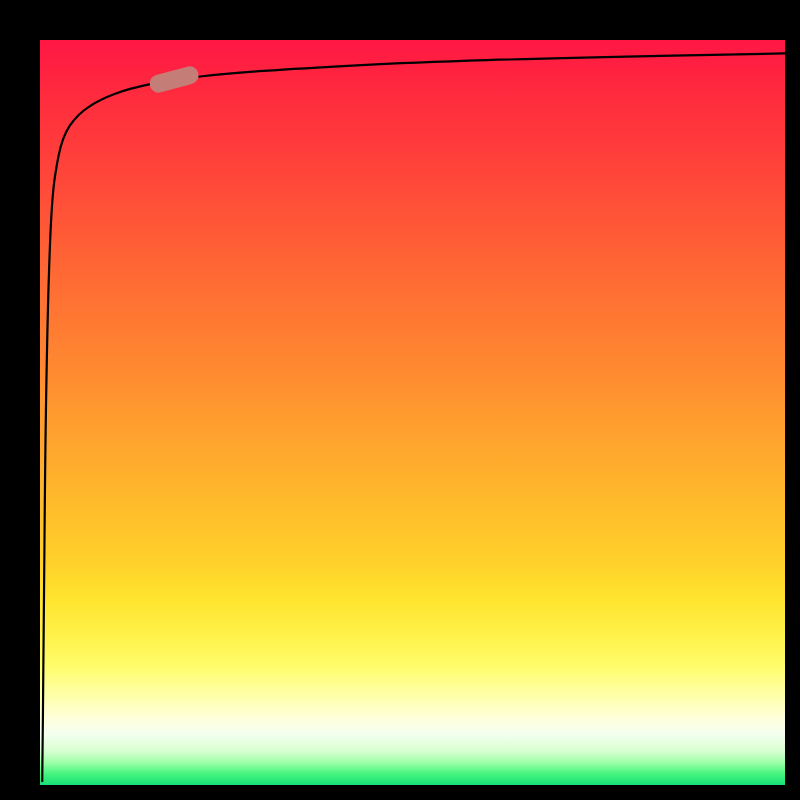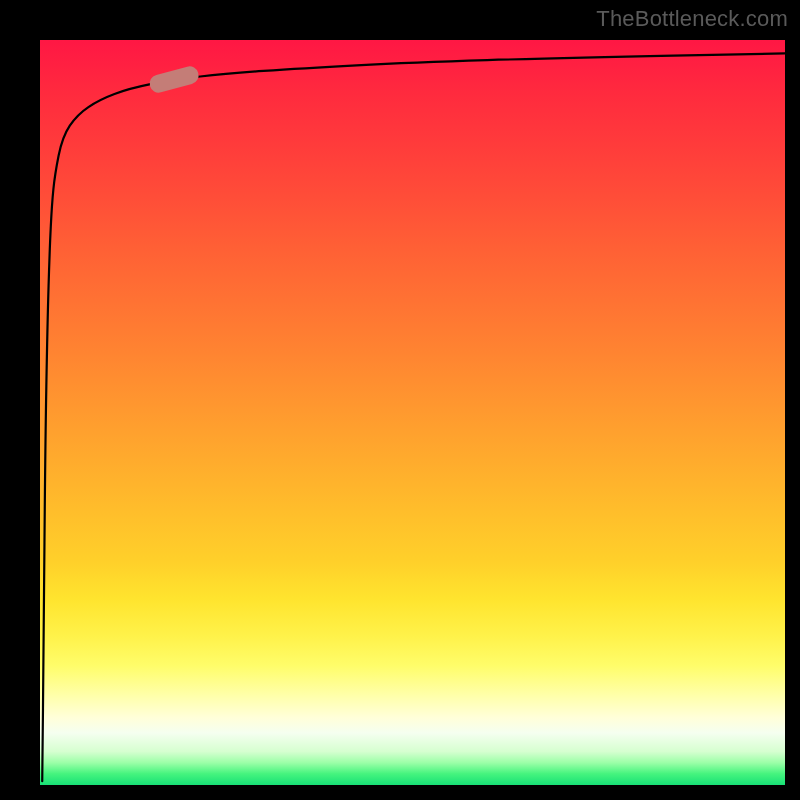--- a/index.html
+++ b/index.html
@@ -62,21 +62,20 @@
     font-size: 22px;
     letter-spacing: 0.2px;
     font-weight: 400;
   }
 </style>
 </head>
 <body>
 
 <div class="stage">
 
-  <div class="attribution">TheBottleneck.com</div>
 
   <div class="plot-area">
     <svg class="curve-svg" viewBox="0 0 745 745" preserveAspectRatio="none">
       <g>
         <path id="curve-path" fill="none" stroke="#000000" stroke-width="2.2" stroke-linecap="round" d="M 2.23 741.27 Q 2.23 741.27 2.98 668.64 Q 3.73 596.00 4.47 502.88 Q 5.21 409.75 6.33 346.43 Q 7.45 283.10 8.57 245.85 Q 9.69 208.60 10.80 186.25 Q 11.92 163.90 13.41 149.00 Q 14.90 134.10 18.63 115.48 Q 22.35 96.85 29.80 85.68 Q 37.25 74.50 48.42 67.05 Q 59.60 59.60 74.50 54.01 Q 89.40 48.42 111.75 43.95 Q 134.10 39.48 160.18 36.50 Q 186.25 33.52 223.50 30.92 Q 260.75 28.31 316.63 25.33 Q 372.50 22.35 447.00 20.12 Q 521.50 17.88 633.25 15.64 T 745.00 13.41"></path>
       </g>
       <g id="marker-g" transform="translate(134.10 39.48) rotate(-15)">
         <rect id="marker-rect" x="-25" y="-9" width="50" height="18" rx="9" ry="9" fill="#c47d77"></rect>
       </g>
     </svg>

